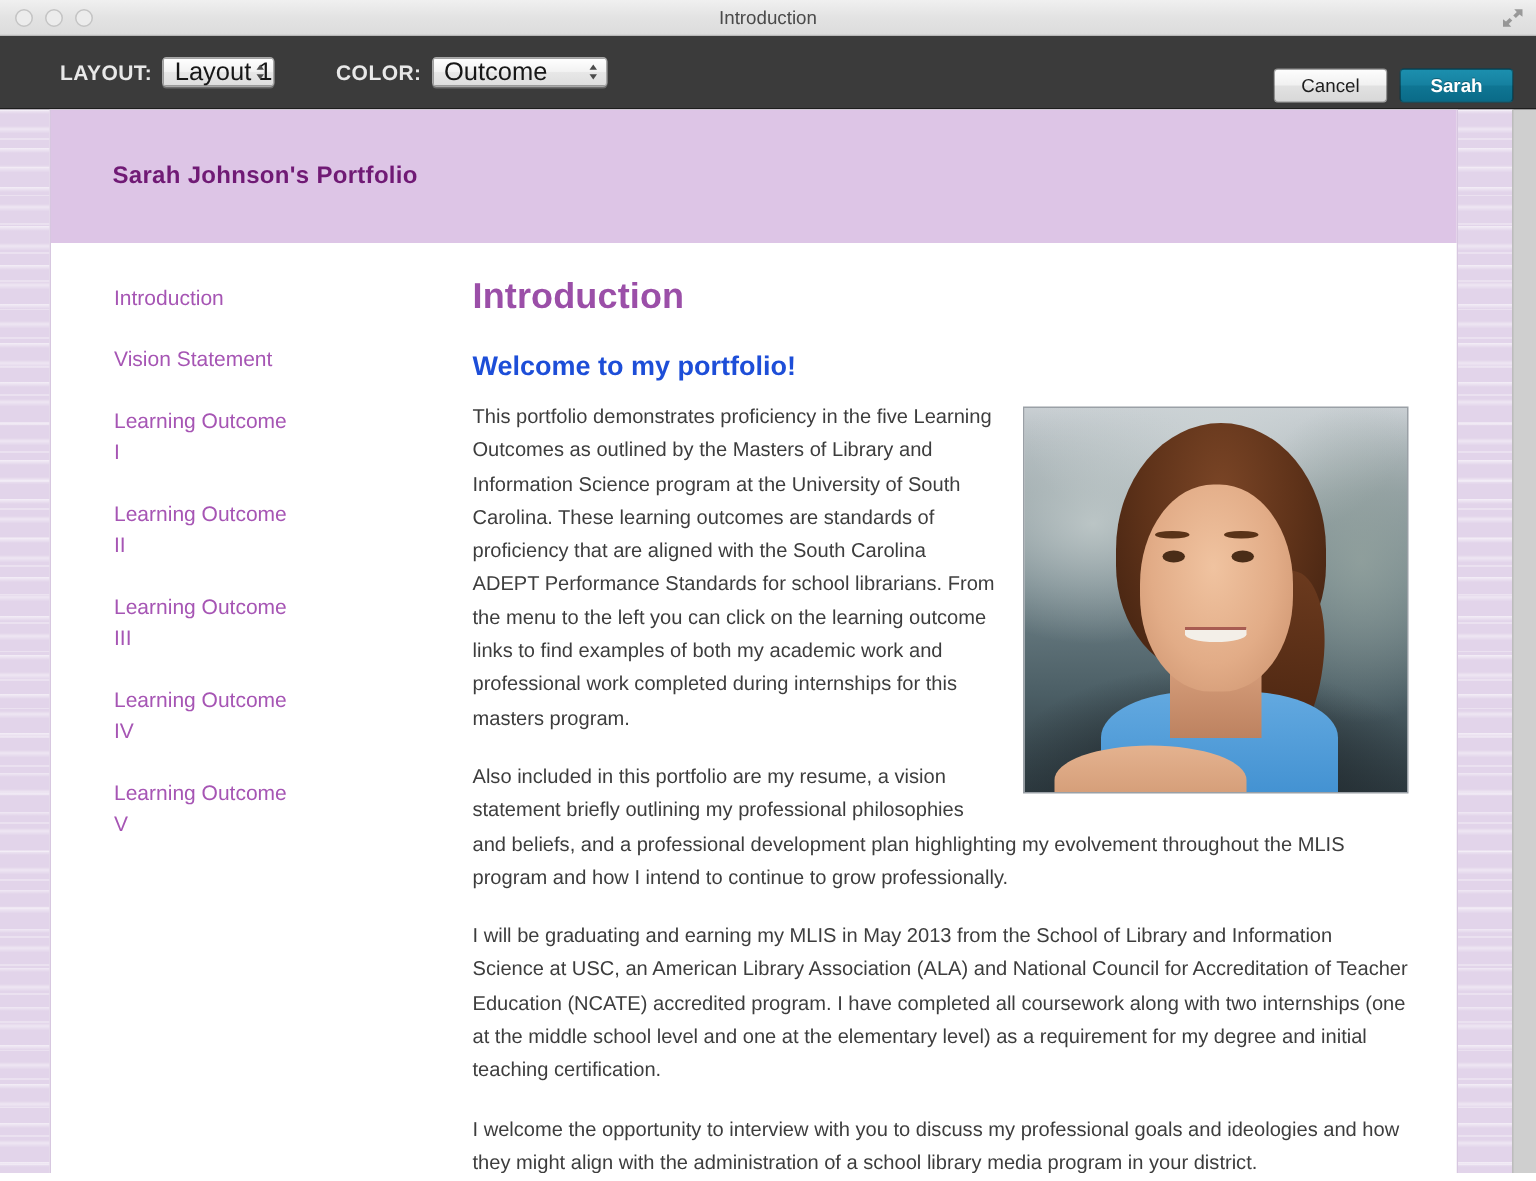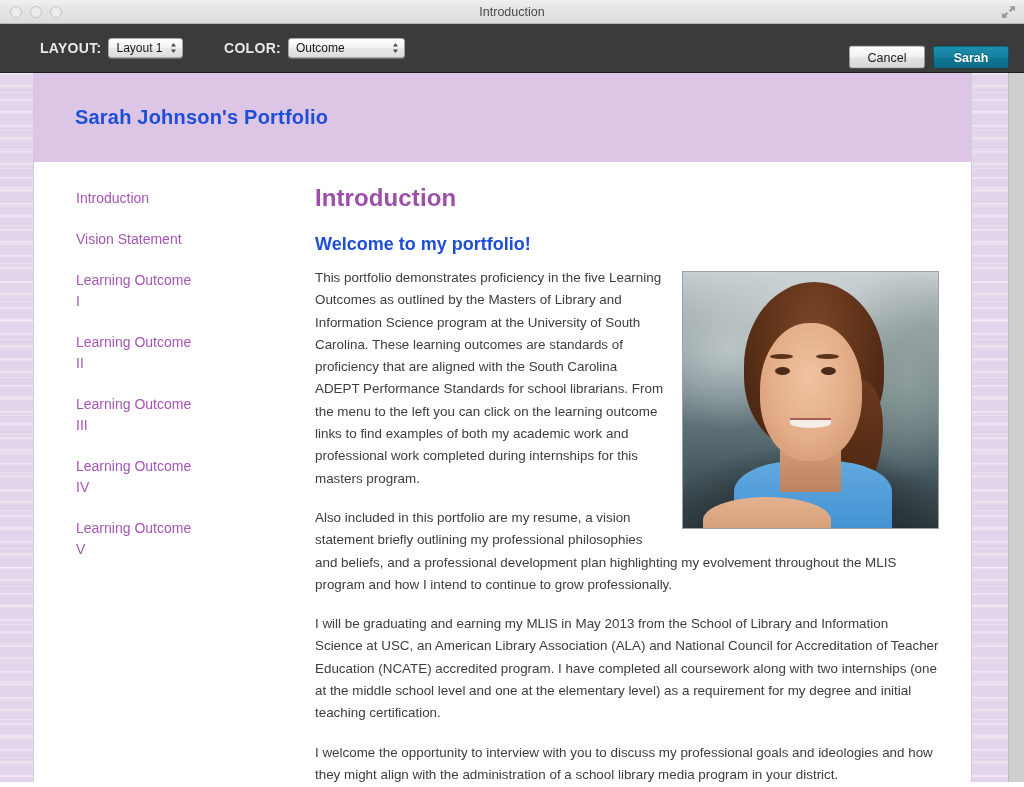--- a/index.html
+++ b/index.html
@@ -85,21 +85,21 @@
   .popup {
     position: relative;
     height: 20px;
     background: linear-gradient(to bottom, #ffffff 0%, #f2f2f2 48%, #e7e7e7 52%, #dedede 100%);
     border: 1px solid #a8a8a8;
     border-radius: 3px;
     box-shadow: 0 1px 0 rgba(255,255,255,.25);
     display: flex;
     align-items: center;
     padding: 0 20px 0 7px;
-    font-size: 12px;
+    font-size: 17px;
     color: #171717;
     white-space: nowrap;
   }
   #popup-layout { width: 75px; }
   #popup-color  { width: 117px; }
   .popup .chev {
     position: absolute;
     right: 5px; top: 50%;
     transform: translateY(-50%);
     width: 7px; height: 13px;
@@ -192,22 +192,22 @@
   }
   #page-header {
     position: relative;
     height: 89px;
     background: #ddc5e6;
     display: flex;
     align-items: center;
   }
   #page-title {
     margin-left: 41px;
-    font-size: 20px;
-    color: #1d4ed8;
+    font-size: 16px;
+    color: #701a75;
     letter-spacing: .2px;
   }
 
   #page-body {
     position: relative;
     display: flex;
     height: 625px;
     background: #ffffff;
   }
 

